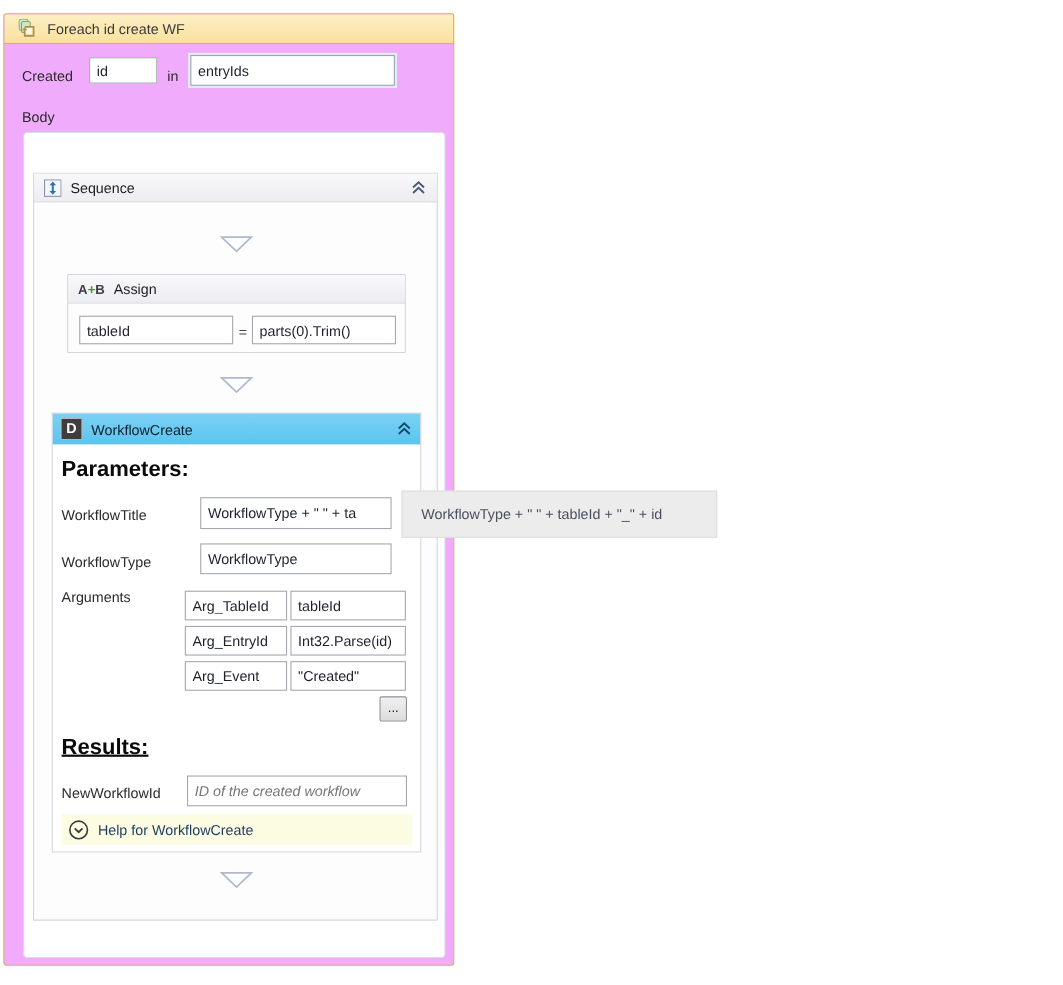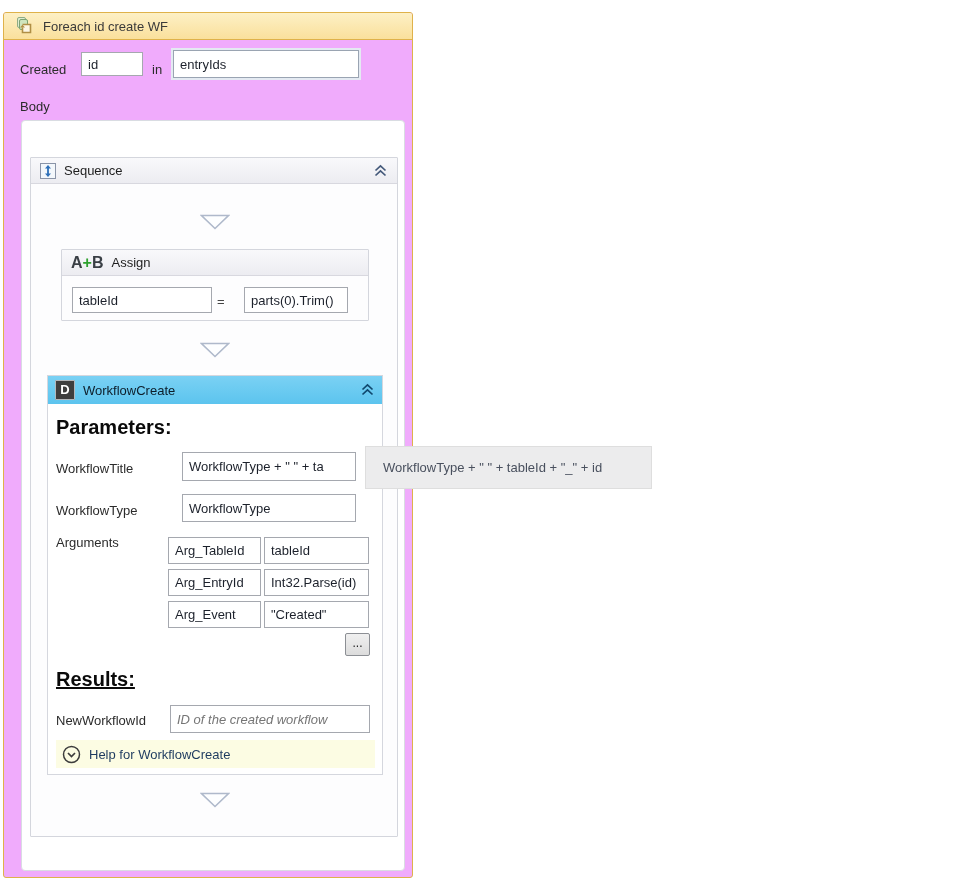--- a/index.html
+++ b/index.html
@@ -47,21 +47,21 @@
     border-bottom:1px solid #d8d8df;
   }
   .act-title { color:#1e1e1e; }
   .spacer { flex:1; }
 
   
   .sequence { left:8px; top:36px; width:368px; height:680px; }
 
   
   .assign { left:30px; top:91px; width:308px; height:72px; background:#fdfdfe; }
-  .assign-icon { font-size:16px; font-weight:700; letter-spacing:0; }
+  .assign-icon { font-size:12px; font-weight:700; letter-spacing:0; }
   .assign-icon .g { color:#2ea12e; }
   .assign-icon .l { color:#3a3f45; }
 
   
   .wfcreate { left:16px; top:217px; width:336px; height:400px; background:#fff; border:1px solid #d5d7de; }
   .wf-header {
     left:0; top:0; right:0; height:28px;
     background:linear-gradient(#7ad1f4,#5cc4ee);
     display:flex; align-items:center; gap:8px; padding:0 7px;
   }
@@ -152,21 +152,21 @@
           </svg>
       </span>
 
       <div class="abs activity assign">
         <div class="act-header">
           <span class="assign-icon"><span class="l">A</span><span class="g">+</span><span class="l">B</span></span>
           <span class="act-title">Assign</span>
         </div>
         <input class="abs tb" style="left: 10px; top: 37px; width: 140px; height: 26px;" value="tableId">
         <span class="abs lbl" style="left:155px; top:40px; color:#444;">=</span>
-        <input class="abs tb" style="left: 182px; top: 37px; width: 104px; height: 26px;" value="parts(0).Trim()">
+        <input class="abs tb" style="left: 167px; top: 37px; width: 131px; height: 26px;" value="parts(0).Trim()">
       </div>
 
       <span class="abs" style="left:169px; top:184px;">
         <svg class="tri" viewBox="0 0 30 16">
             <polygon points="1.5,1.5 28.5,1.5 15,14.5" fill="#fdfeff" stroke="#afb9cb" stroke-width="1.6"></polygon>
           </svg>
       </span>
 
       <div class="abs wfcreate">
         <div class="abs wf-header">

